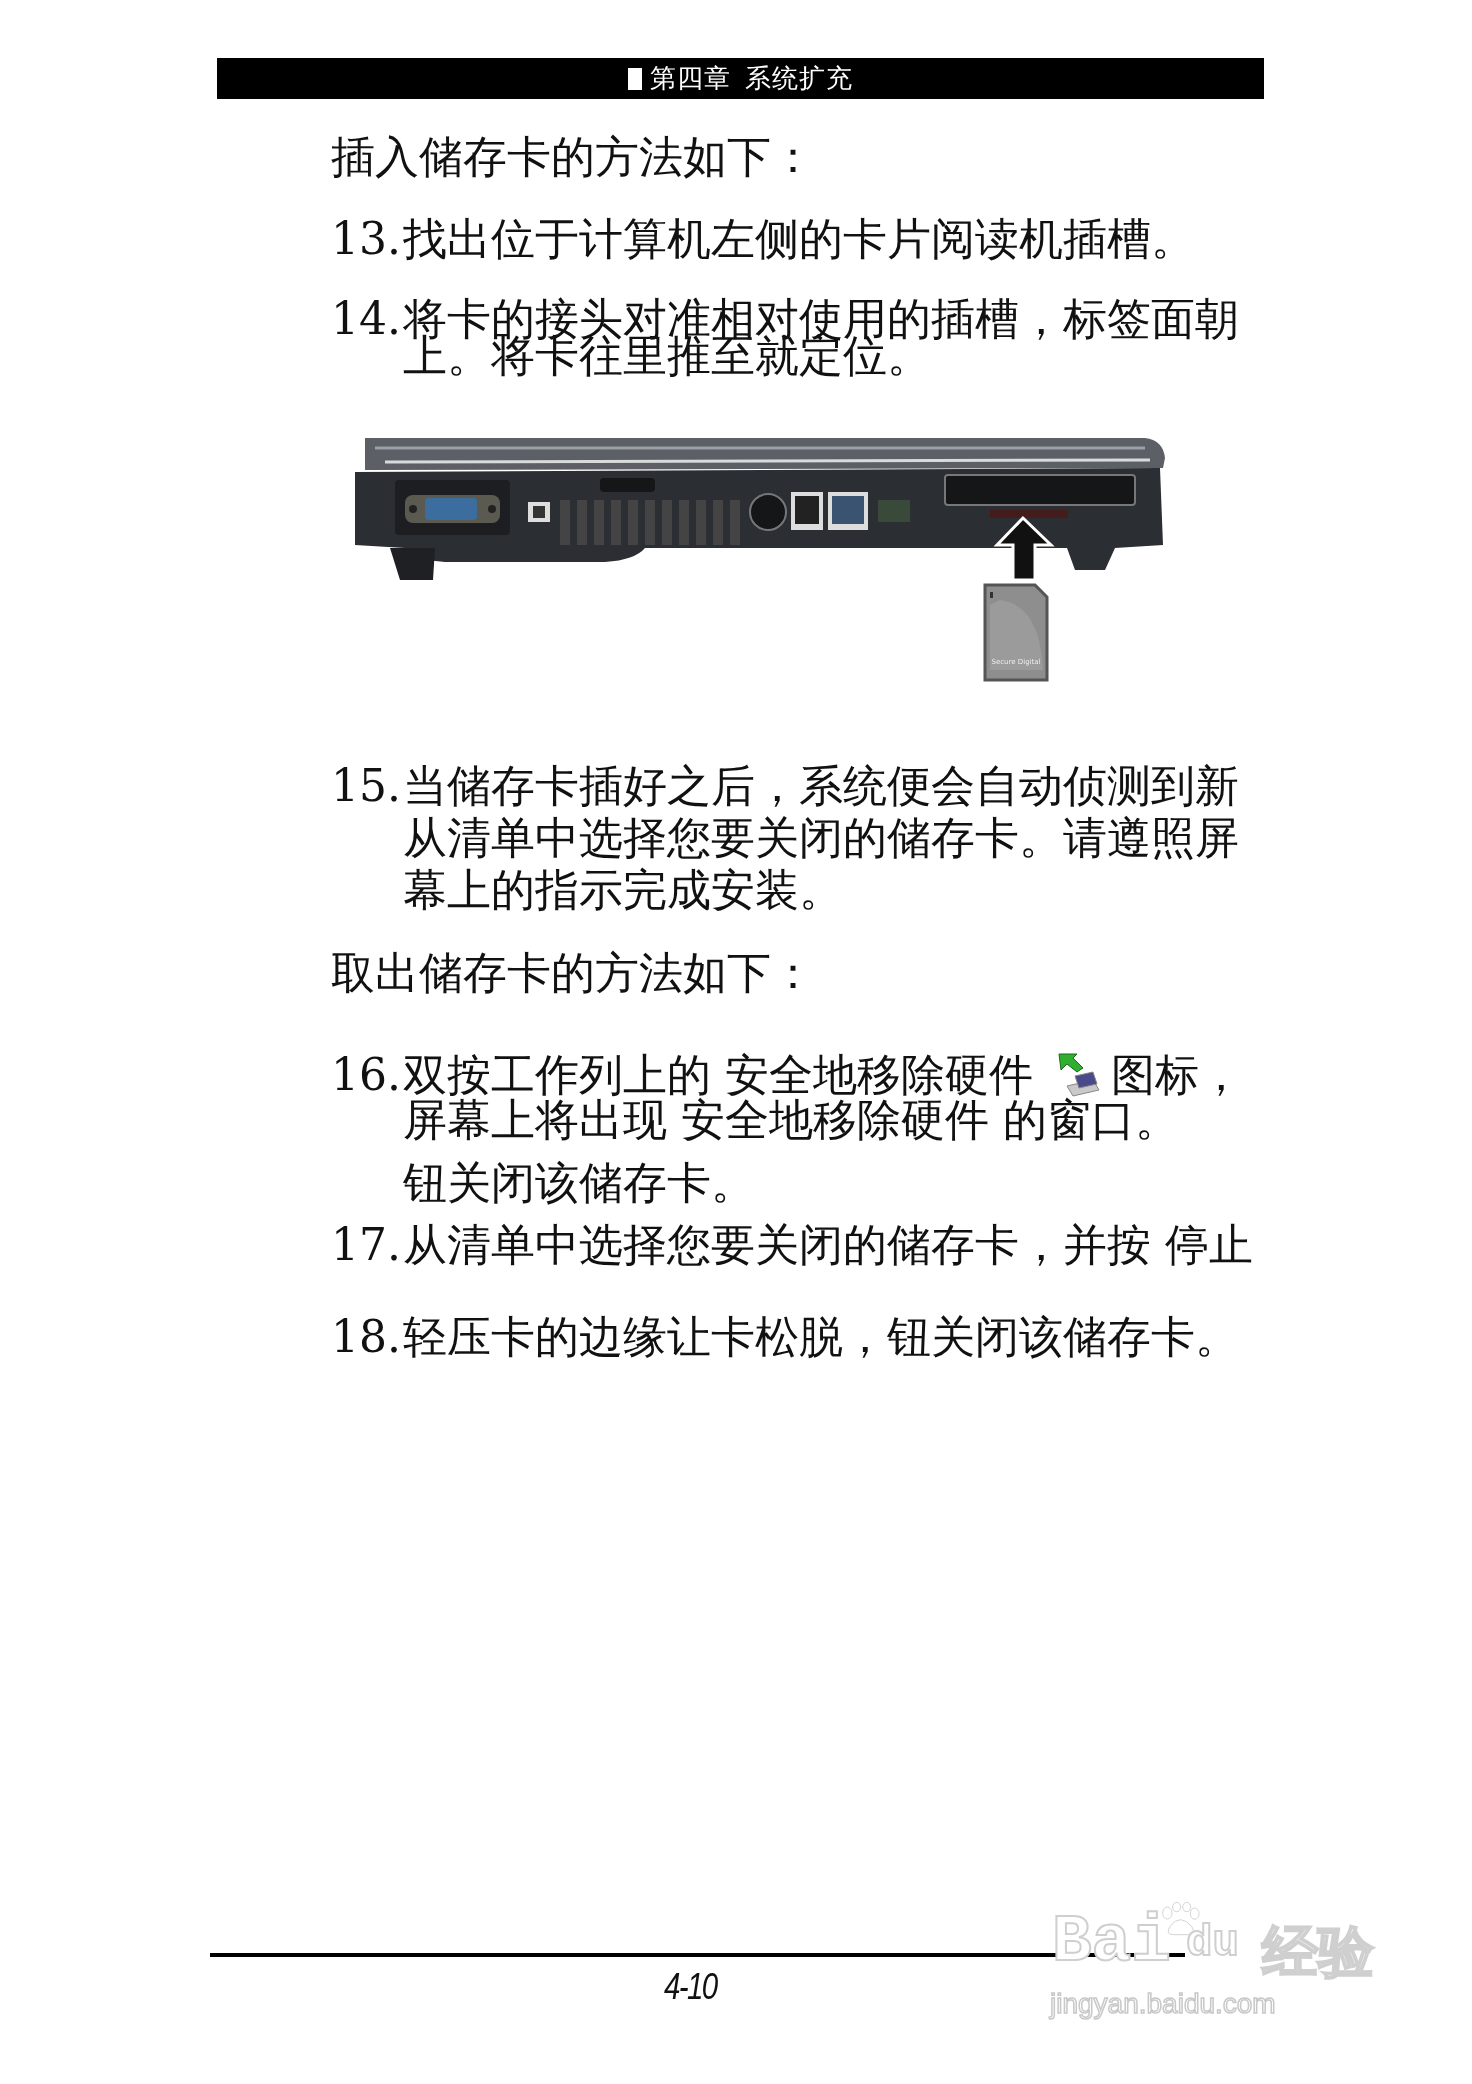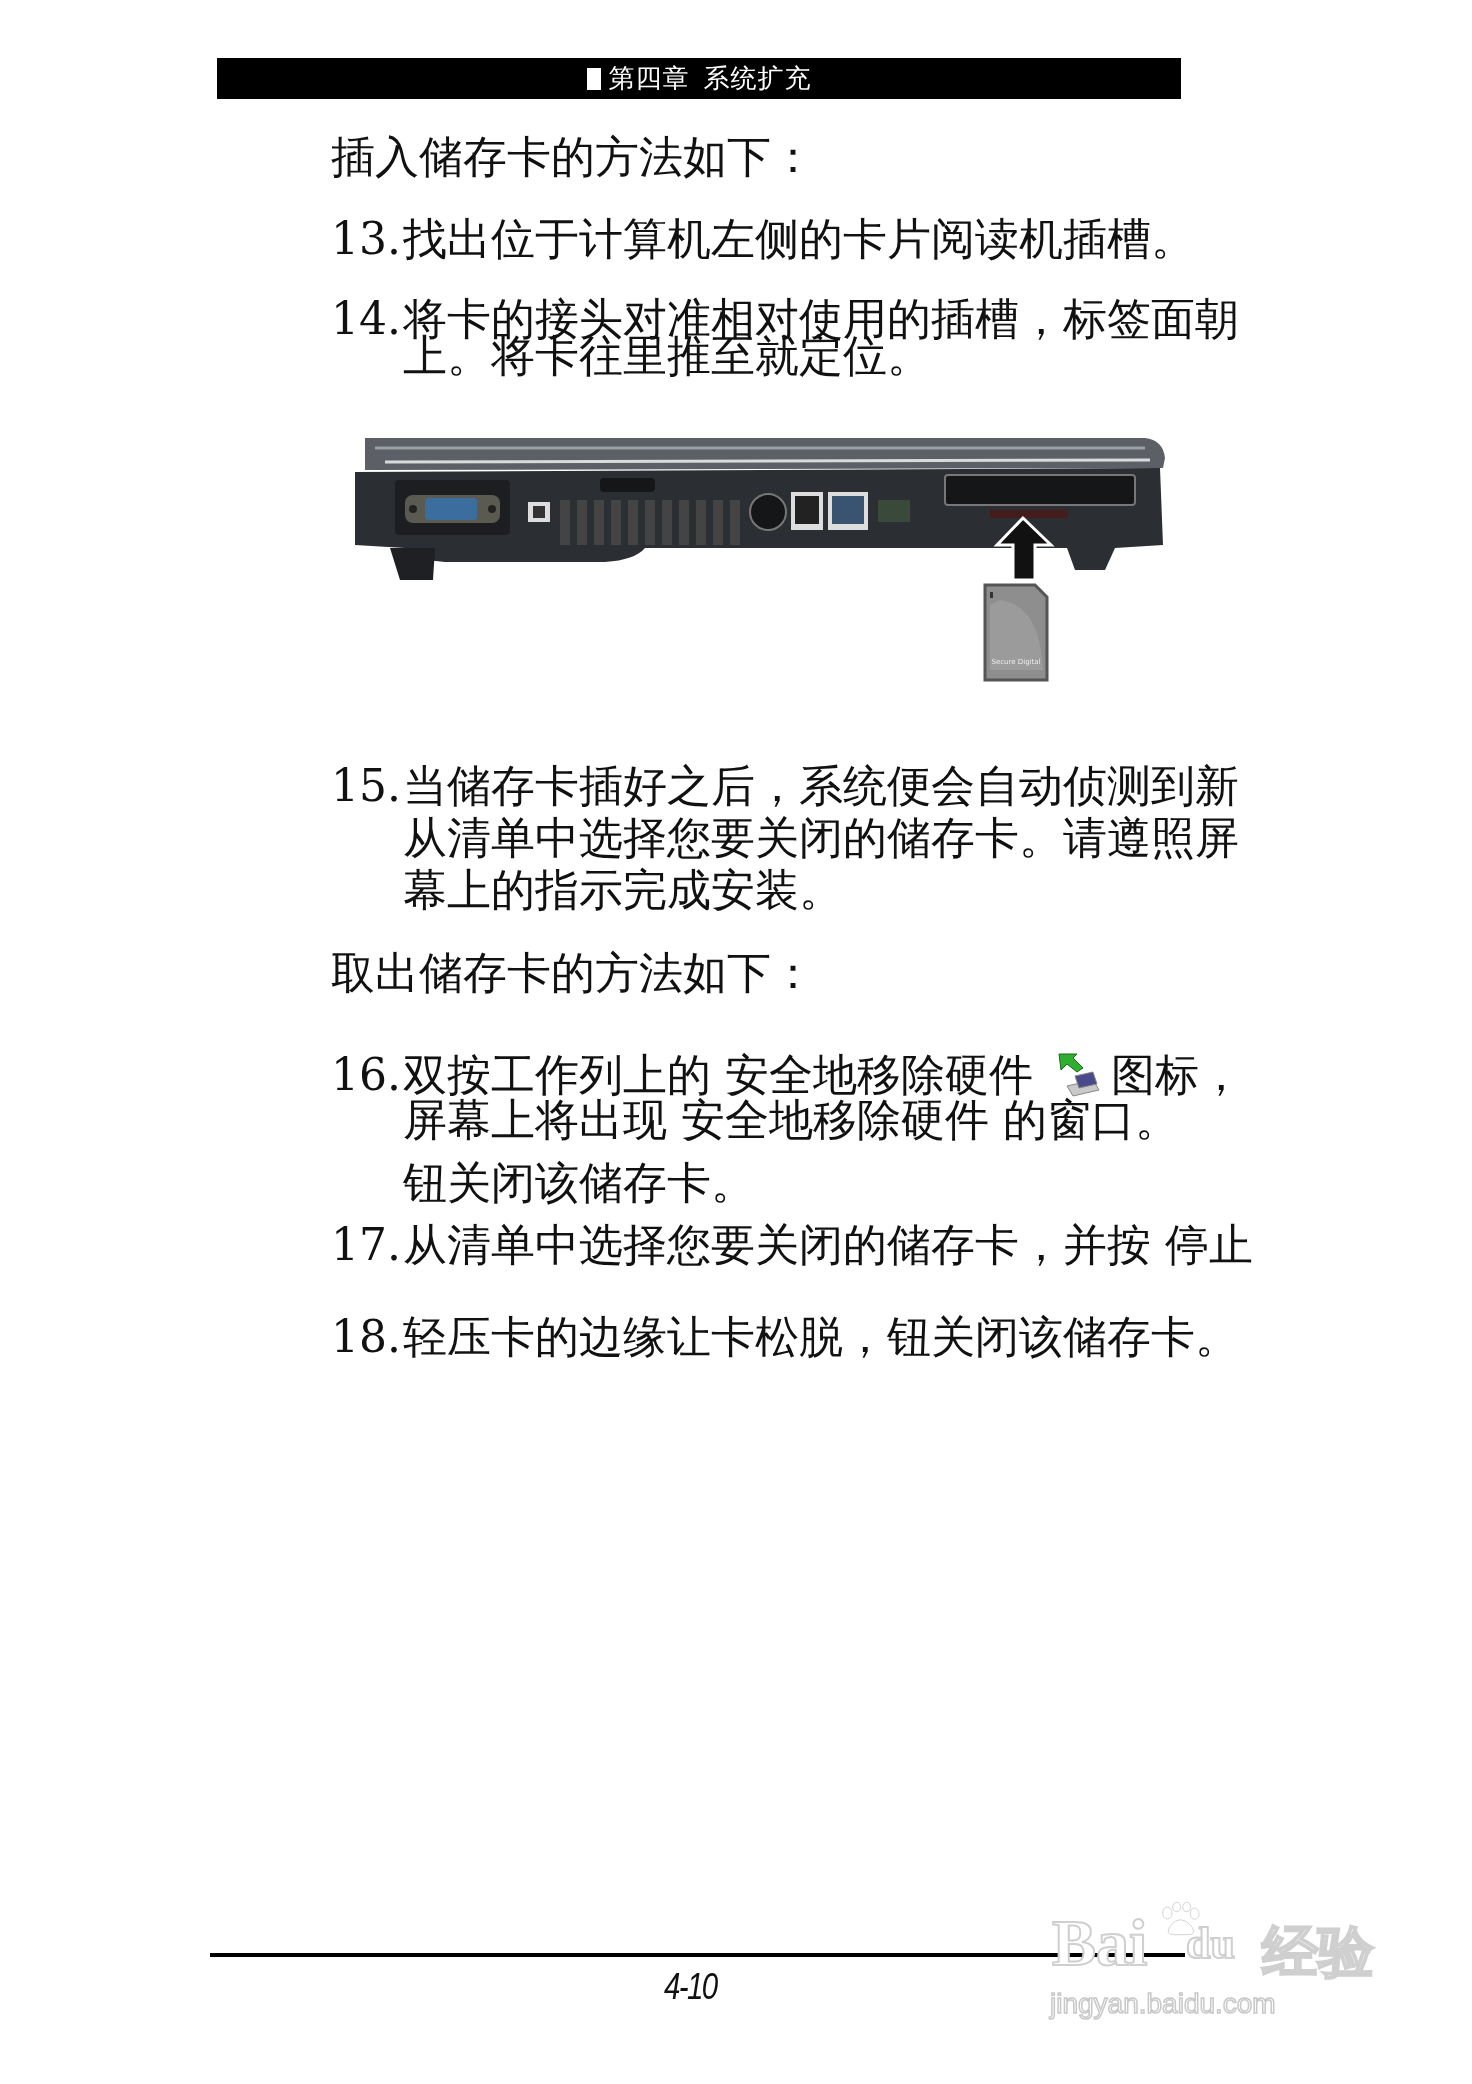--- a/index.html
+++ b/index.html
@@ -1,21 +1,21 @@
 <!DOCTYPE html>
 <html><head>
   <meta charset="utf-8">
   <style>
     html, body { margin: 0; padding: 0; background: #ffffff; }
     body {
       width: 1472px; height: 2084px; position: relative; overflow: hidden;
       font-family: "DejaVu Serif", "Liberation Serif", serif; color: #111;
     }
     .header-bar {
-      position: absolute; left: 217px; top: 58px; width: 964px; height: 41px;
+      position: absolute; left: 217px; top: 58px; width: 1047px; height: 41px;
       background: #000; color: #fff; display: flex; align-items: center; justify-content: center;
       font-family: "DejaVu Sans", "Liberation Sans", sans-serif; font-size: 26px; letter-spacing: 1px;
     }
     .header-bar .sq { display: inline-block; width: 14px; height: 22px; background: #fff; margin-right: 8px; }
     .header-bar .gap { display: inline-block; width: 14px; }
 
     .line {
       position: absolute; left: 331px; font-size: 44px; line-height: 40px; white-space: nowrap;
     }
     .num { display: inline-block; width: 72px; }
@@ -31,21 +31,21 @@
     .page-num {
       position: absolute; left: 664px; top: 1966px; font-family: "Liberation Sans", "DejaVu Sans", sans-serif;
       font-style: italic; font-size: 36px; letter-spacing: -2px; transform: scaleX(0.82); transform-origin: left;
     }
     .watermark { position: absolute; left: 1045px; top: 1880px; width: 360px; height: 150px; opacity: 0.9; }
     .wm-text {
       position: absolute; left: 1050px; top: 1988px; font-family: Liberation Sans, sans-serif; font-size: 28px;
       color: #fff; -webkit-text-stroke: 1.5px #c8c8c8; letter-spacing: 0px;
     }
     .wm-brand {
-      position: absolute; left: 1052px; top: 1905px; font-family: Liberation Serif, serif; font-weight: bold;
+      position: absolute; left: 1052px; top: 1905px; font-family: Liberation Mono, monospace; font-weight: bold;
       font-size: 66px; color: #fff; -webkit-text-stroke: 2px #cfcfcf;
     }
     .wm-cn {
       position: absolute; left: 1262px; top: 1915px; font-family: "DejaVu Sans", sans-serif; font-weight: bold;
       font-size: 56px; color: #fff; -webkit-text-stroke: 2px #cfcfcf;
     }
   </style>
 </head>
 <body>
 

